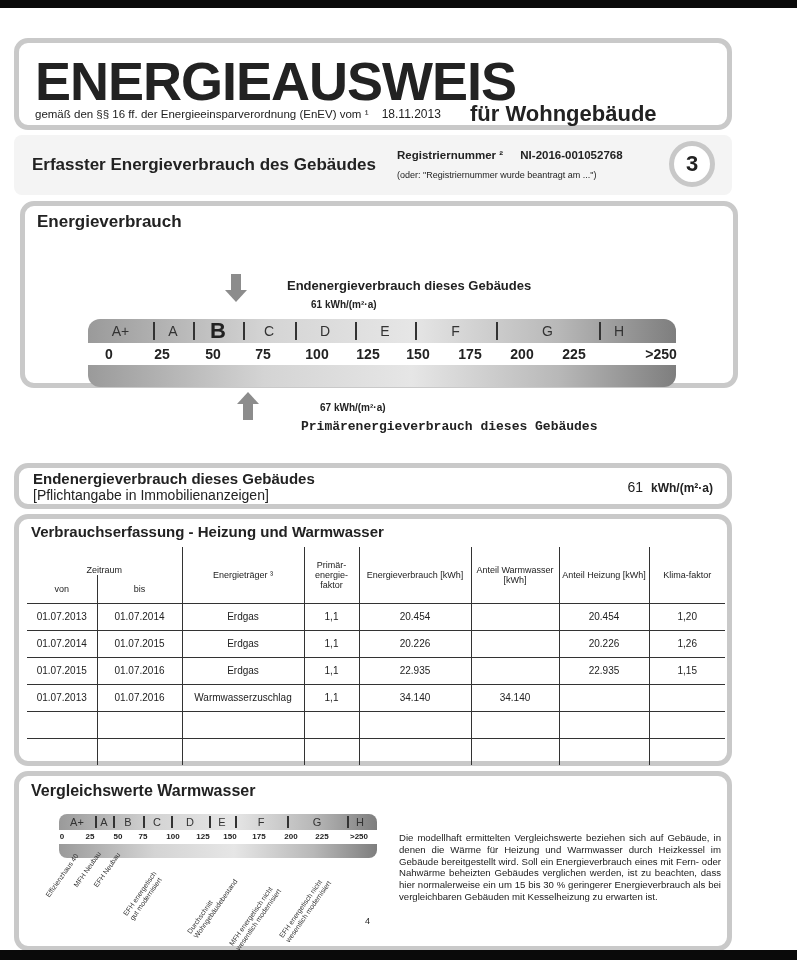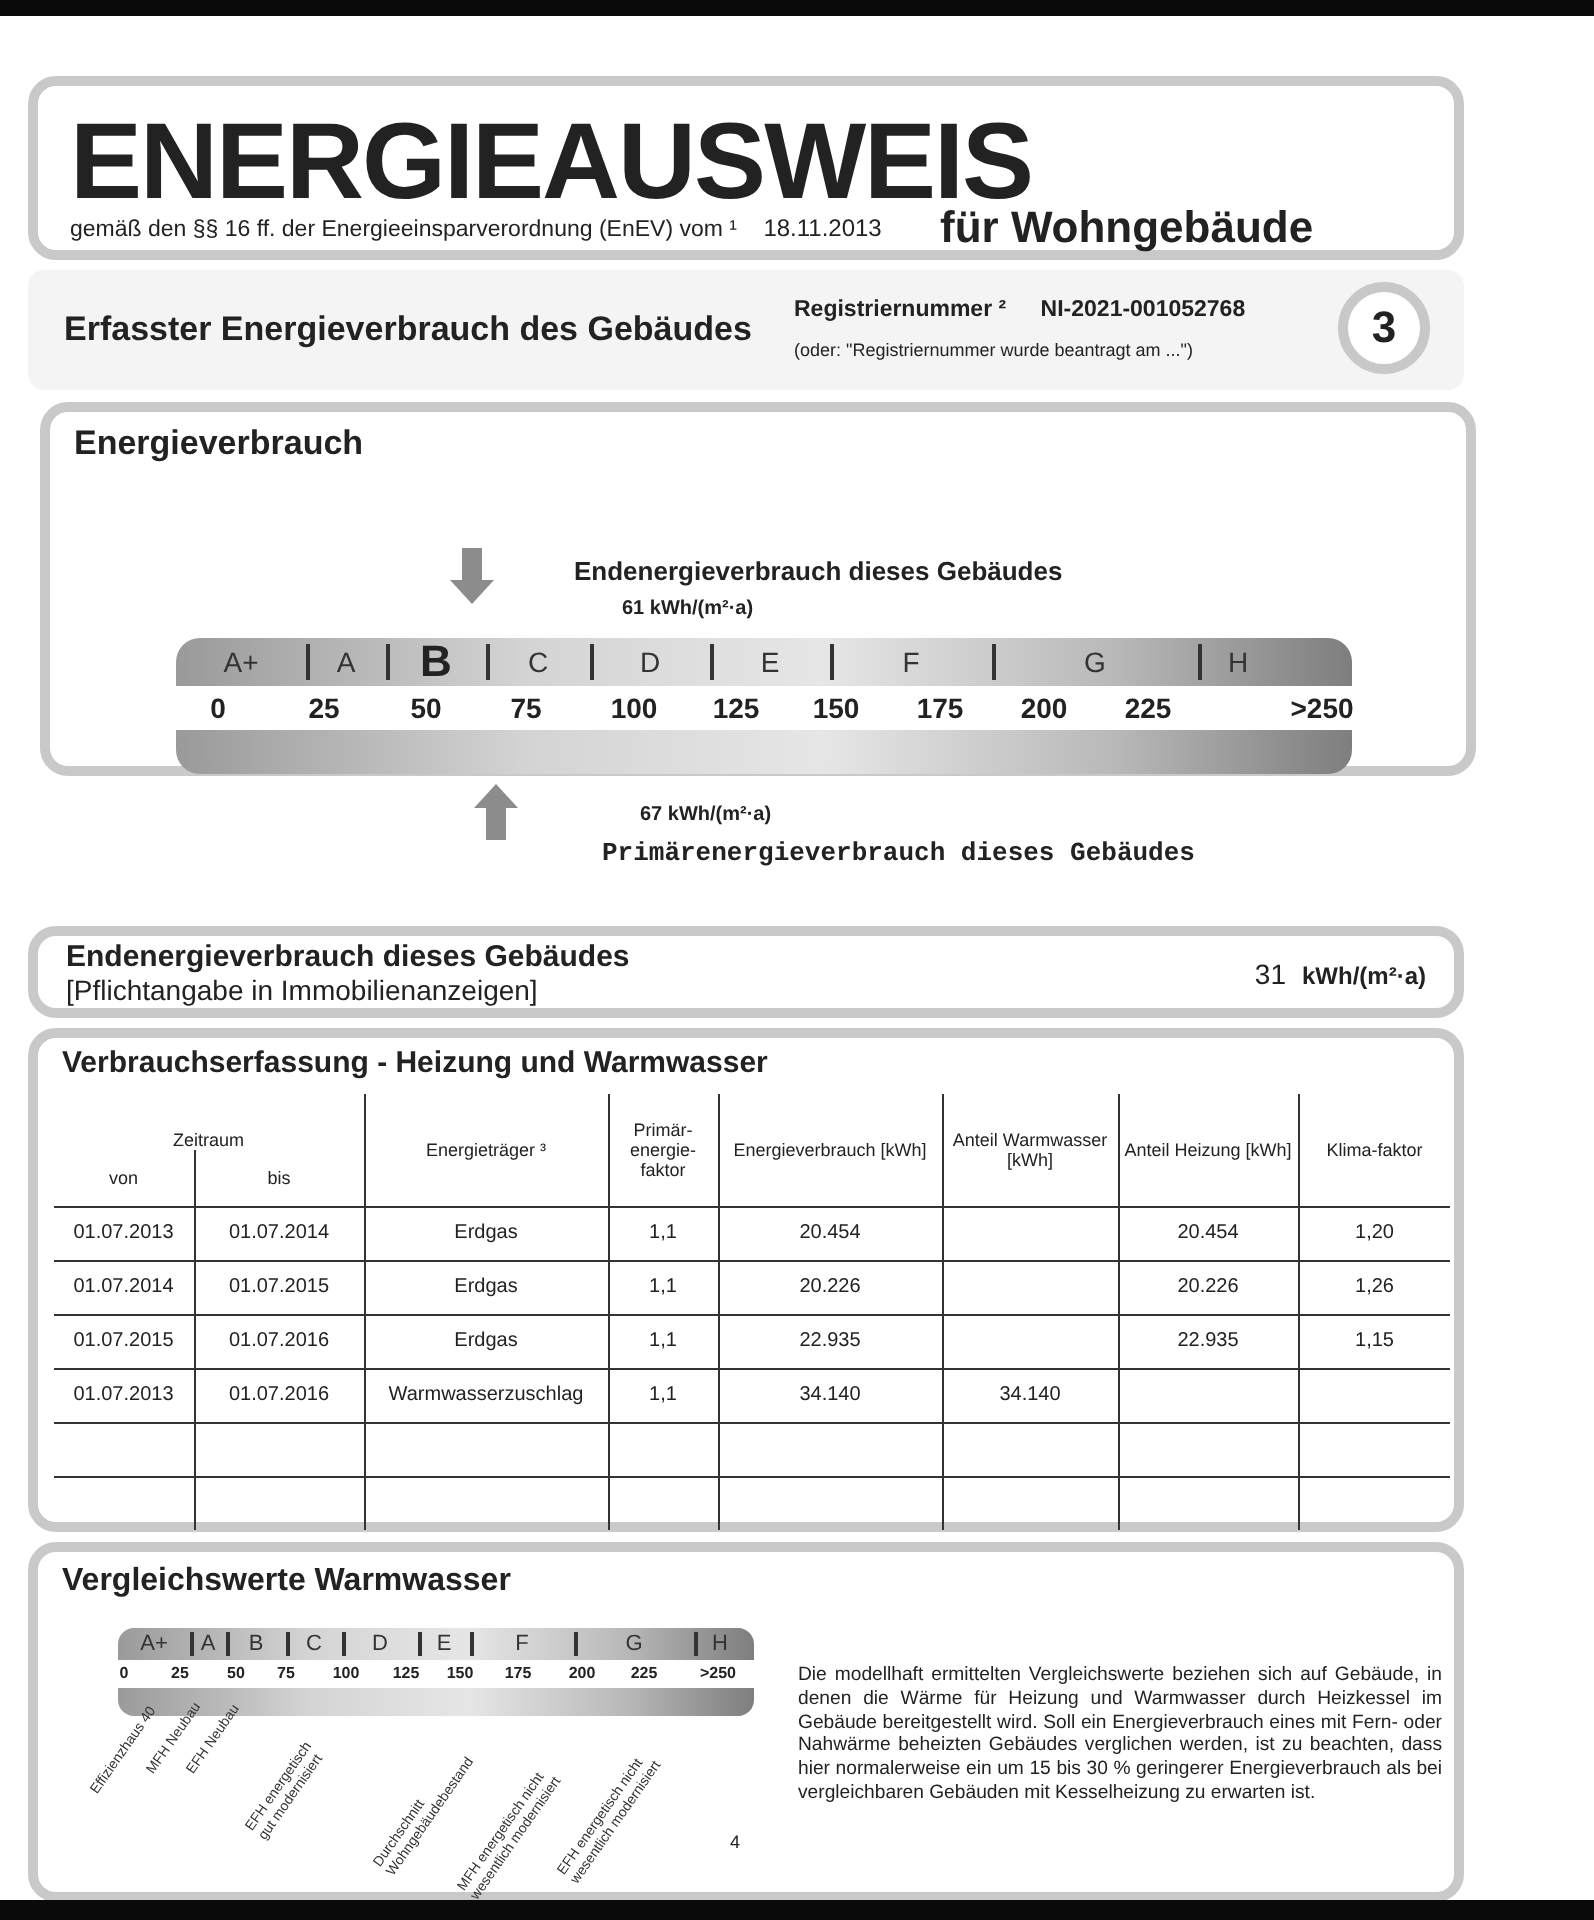--- a/index.html
+++ b/index.html
@@ -60,21 +60,21 @@
   <div class="subtitle">
     <span>gemäß den §§ 16 ff. der Energieeinsparverordnung (EnEV) vom ¹</span>
     <span class="date">18.11.2013</span>
   </div>
 </div>
 
 <div class="band">
   <div class="band-title">Erfasster Energieverbrauch des Gebäudes</div>
   <div class="reg1">
     <span>Registriernummer ²</span>
-    <span class="num">NI-2021-001052768</span>
+    <span class="num">NI-2016-001052768</span>
   </div>
   <div class="reg2">(oder: "Registriernummer wurde beantragt am ...")</div>
   <div class="page-circle">3</div>
 </div>
 
 <div class="box ev-box">
   <div class="sec-title">Energieverbrauch</div>
 
   <div class="arrow-down" style="left:200px; top:68px;">
     <div class="shaft"></div>
@@ -122,21 +122,21 @@
       <div class="shaft"></div>
   </div>
   <div class="lbl-s" style="left:295px; top:196px;">67 kWh/(m²·a)</div>
   <div class="lbl-b" style="left:276px; top:213px;font-family:Liberation Mono, monospace;">Primärenergieverbrauch dieses Gebäudes</div>
 </div>
 
 <div class="box end-box">
   <div class="end-t1">Endenergieverbrauch dieses Gebäudes</div>
   <div class="end-t2">[Pflichtangabe in Immobilienanzeigen]</div>
   <div class="end-val">
-    <span>31</span><span class="unit">kWh/(m²·a)</span>
+    <span>61</span><span class="unit">kWh/(m²·a)</span>
   </div>
 </div>
 
 <div class="box tbl-box">
   <div class="sec-title" style="top:4px; font-size:15px;">Verbrauchserfassung - Heizung und Warmwasser</div>
   <table>
     <thead>
       <tr style="height:28px;">
         <th class="first" colspan="2" style="border-left:none; vertical-align:bottom;">Zeitraum</th>
         <th rowspan="2" style="width:122px;">Energieträger ³</th>

